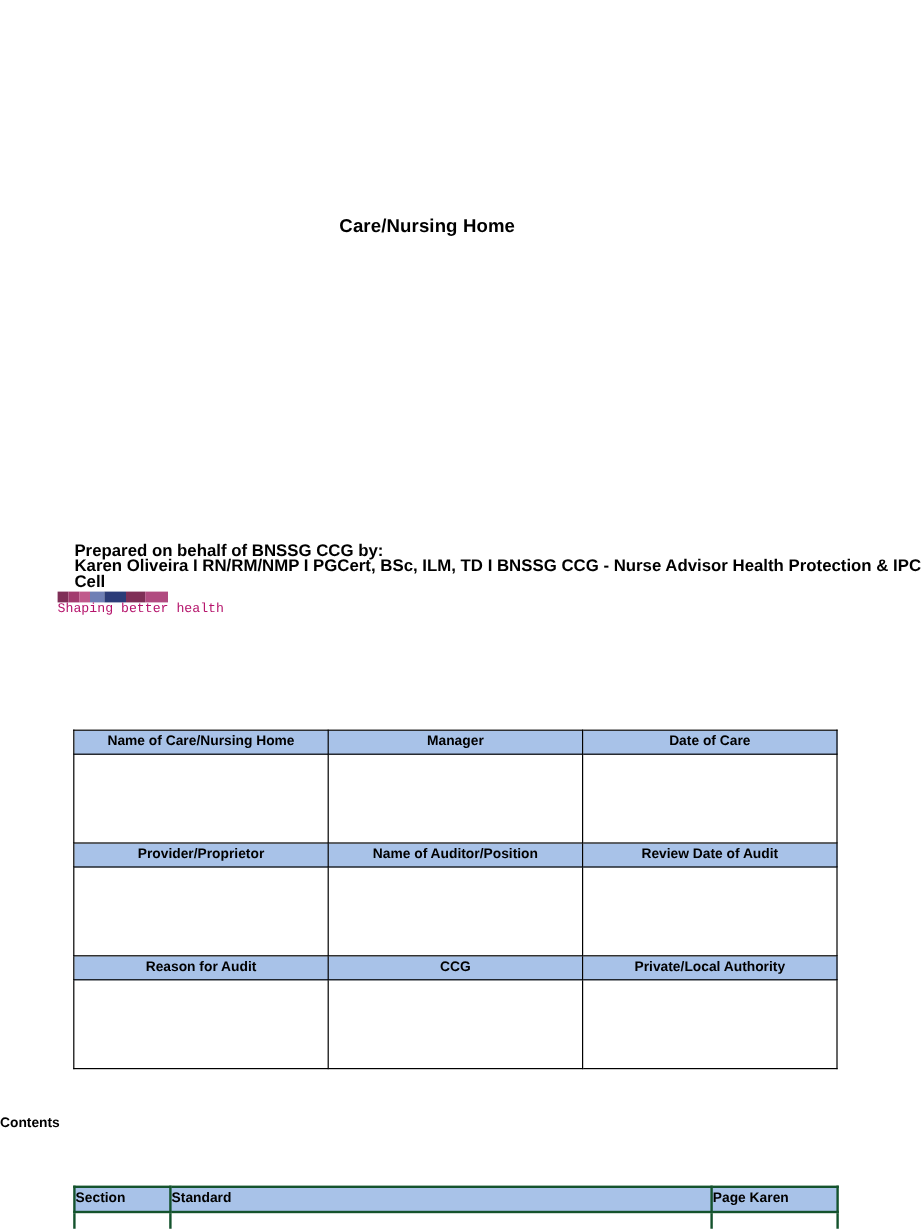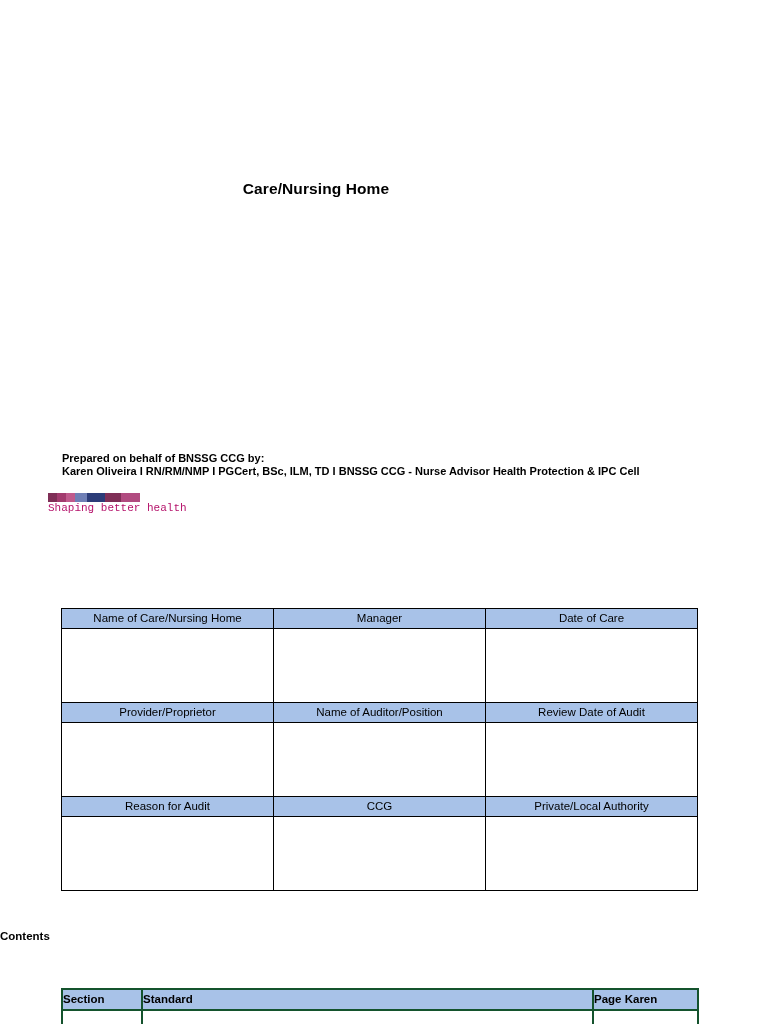--- a/index.html
+++ b/index.html
@@ -23,34 +23,35 @@
     background: #ffffff;
   }
 
   
   .title-block {
     position: absolute;
     top: 178px;
     left: 0;
     width: 632px;
     text-align: center;
+    padding-left: 40px;
   }
   .title-line {
     font-size: 15.5px;
     font-weight: bold;
     line-height: 21px;
     letter-spacing: 0.1px;
   }
 
   
   .prepared {
     position: absolute;
     top: 452px;
     left: 62px;
-    font-size: 11px;
+    font-size: 14px;
     font-weight: bold;
     line-height: 13px;
   }
 
   
   .logo {
     position: absolute;
     top: 493px;
     left: 48px;
     width: 160px;
@@ -86,21 +87,21 @@
   }
   .details-table td {
     border: 1px solid #000000;
     font-size: 11.5px;
     padding: 0;
     vertical-align: middle;
   }
   .details-table td.hdr {
     background: #a8c2e8;
     text-align: center;
-    font-weight: normal;
+    font-weight: bold;
     height: 19px;
     line-height: 19px;
   }
   .details-table td.cell {
     height: 73px;
     background: #ffffff;
   }
   .col-a { width: 212px; }
   .col-b { width: 212px; }
   .col-c { width: 212px; }

